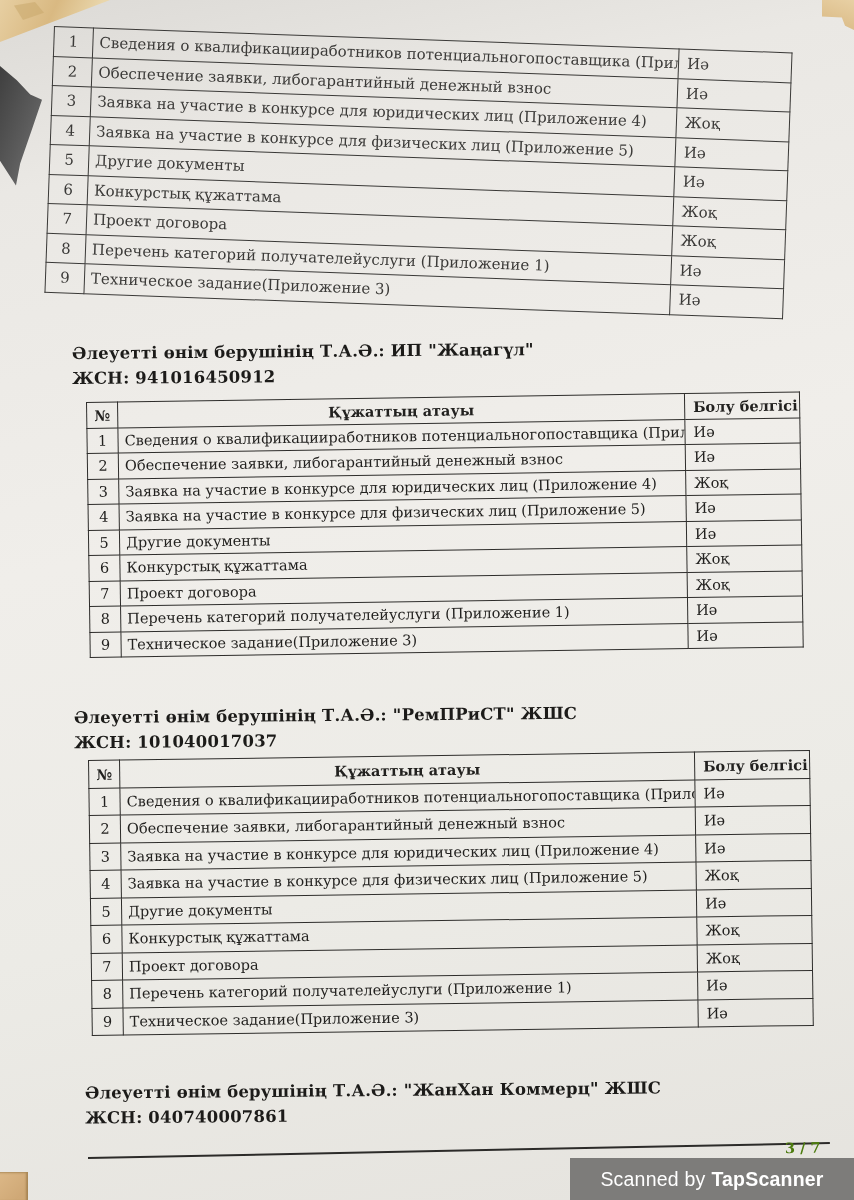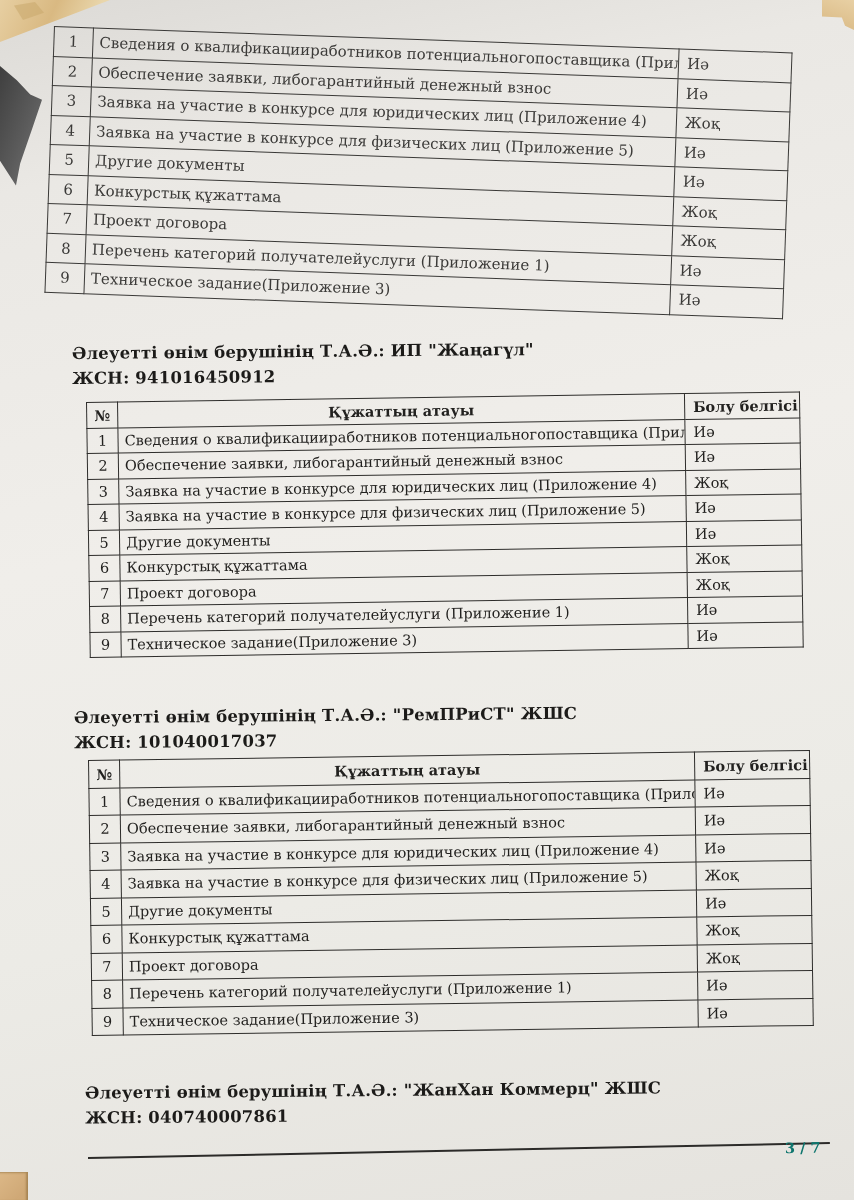--- a/index.html
+++ b/index.html
@@ -106,21 +106,21 @@
 
   
   .next-table-line {
     position: absolute; left: 88px; top: 1157px; width: 742px; height: 2px;
     background: #2c2b29;
     transform: rotate(-1.15deg);
     transform-origin: left center;
   }
   .page-number {
     position: absolute; left: 785px; top: 1139px;
-    font-weight: bold; font-size: 14.5px; color: #0f766e;
+    font-weight: bold; font-size: 14.5px; color: #4d7c0f;
     transform: rotate(-1deg);
   }
   .watermark-bar {
     position: absolute; left: 570px; top: 1158px; width: 284px; height: 42px;
     background: #7d7c7a;
     display: flex; align-items: center; justify-content: center;
     font-family: "Liberation Sans", sans-serif;
     font-size: 19.5px; color: #ffffff;
     letter-spacing: .2px;
   }
@@ -312,14 +312,18 @@
 
   <div class="heading" id="heading-3">
     <div>Әлеуетті өнім берушінің Т.А.Ә.: "ЖанХан Коммерц" ЖШС</div>
     <div>ЖСН: 040740007861</div>
   </div>
 
   <div class="next-table-line"></div>
 
   <div class="page-number">3 / 7</div>
 
+  <div class="watermark-bar">
+    <span>Scanned by</span>
+    <span class="brand">TapScanner</span>
+  </div>
 
 </div>
 
 </body></html>

